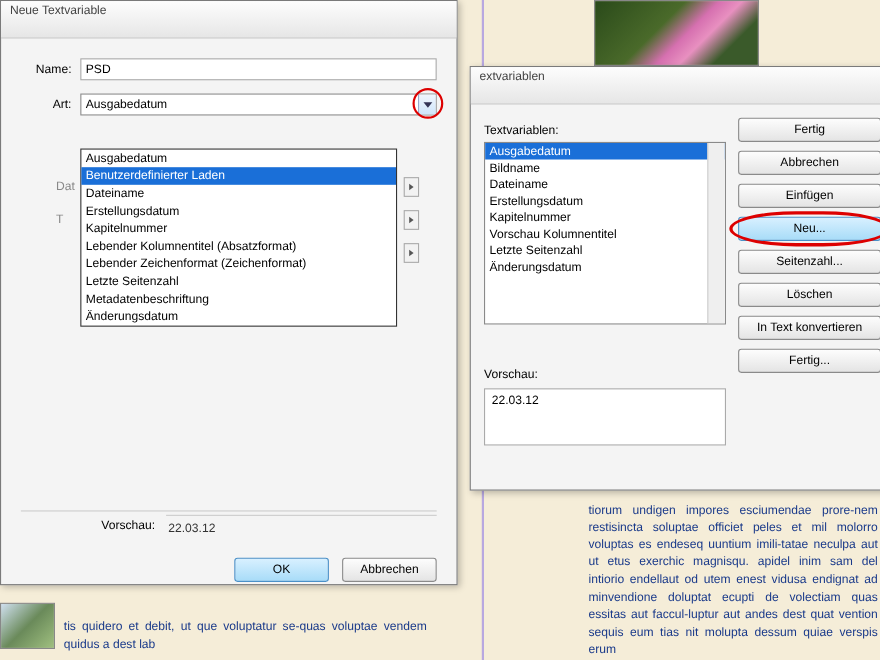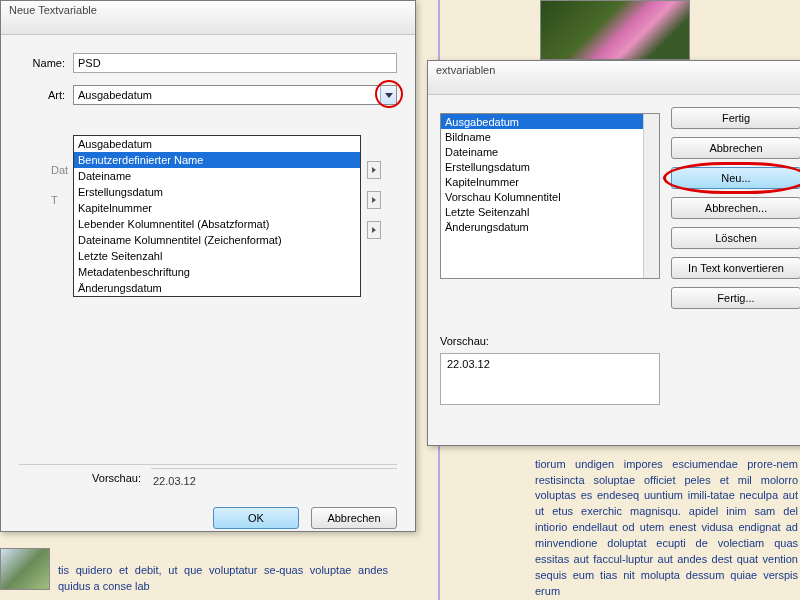--- a/index.html
+++ b/index.html
@@ -65,49 +65,51 @@
 </style>
 </head>
 <body>
 
 <div class="doc-bg">
   <div class="doc-col-left"></div>
   <div class="doc-col-right"></div>
   <div class="doc-img-top"></div>
   <div class="doc-img-bot"></div>
   <div class="doc-lorem-faint">fic. Iam autem explige Naturumque a volor</div>
-  <div class="doc-text-left">tis quidero et debit, ut que voluptatur se-quas voluptae andes quidus a conse lab</div>
+  <div class="doc-text-left">tis quidero et debit, ut que voluptatur se-quas voluptae vendem quidus a dest lab</div>
   <div class="doc-text-right">tiorum undigen impores esciumendae prore-nem restisincta soluptae officiet peles et mil molorro voluptas es endeseq uuntium imili-tatae neculpa aut ut etus exerchic magnisqu. apidel inim sam del intiorio endellaut od utem enest vidusa endignat ad minvendione doluptat ecupti de volectiam quas essitas aut faccul-luptur aut andes dest quat vention sequis eum tias nit molupta dessum quiae verspis erum</div>
 </div>
 
 <div class="dlg-right">
   <div class="titlebar"><span>extvariablen</span></div>
   <div class="body">
+    <div class="list-lbl">Textvariablen:</div>
     <div class="listbox">
       <div id="listbox-items">
           <div class="opt sel">Ausgabedatum</div>
           <div class="opt">Bildname</div>
           <div class="opt">Dateiname</div>
           <div class="opt">Erstellungsdatum</div>
           <div class="opt">Kapitelnummer</div>
           <div class="opt">Vorschau Kolumnentitel</div>
           <div class="opt">Letzte Seitenzahl</div>
           <div class="opt">Änderungsdatum</div>
         </div>
       <div class="scroll"></div>
     </div>
 
     <div class="btn-col">
       <div class="btn">Fertig</div>
       <div class="btn">Abbrechen</div>
+      <div class="btn">Einfügen</div>
       <div style="position:relative;">
         <div class="btn primary">Neu...</div>
         <div class="ellipse-hl" style="left:-8px; top:-5px; width:146px; height:32px;"></div>
       </div>
-      <div class="btn">Abbrechen...</div>
+      <div class="btn">Seitenzahl...</div>
       <div class="btn">Löschen</div>
       <div class="btn">In Text konvertieren</div>
       <div class="btn">Fertig...</div>
     </div>
 
     <div class="vorschau-lbl">Vorschau:</div>
     <div class="vorschau-box"><span>22.03.12</span></div>
   </div>
 </div>
 
@@ -149,26 +151,26 @@
       <div class="frow" style="width:330px;">
           <div class="mini-arrow">
             <div class="tri"></div>
           </div>
         </div>
     </div>
 
     <div class="dropdown-list">
       <div id="dropdown-items">
           <div class="opt">Ausgabedatum</div>
-          <div class="opt sel">Benutzerdefinierter Name</div>
+          <div class="opt sel">Benutzerdefinierter Laden</div>
           <div class="opt">Dateiname</div>
           <div class="opt">Erstellungsdatum</div>
           <div class="opt">Kapitelnummer</div>
           <div class="opt">Lebender Kolumnentitel (Absatzformat)</div>
-          <div class="opt">Dateiname Kolumnentitel (Zeichenformat)</div>
+          <div class="opt">Lebender Zeichenformat (Zeichenformat)</div>
           <div class="opt">Letzte Seitenzahl</div>
           <div class="opt">Metadatenbeschriftung</div>
           <div class="opt">Änderungsdatum</div>
         </div>
     </div>
 
     <div class="preview-sep"></div>
     <div class="preview-row">
       <div class="preview-lbl">Vorschau:</div>
       <div class="preview-val">22.03.12</div>

